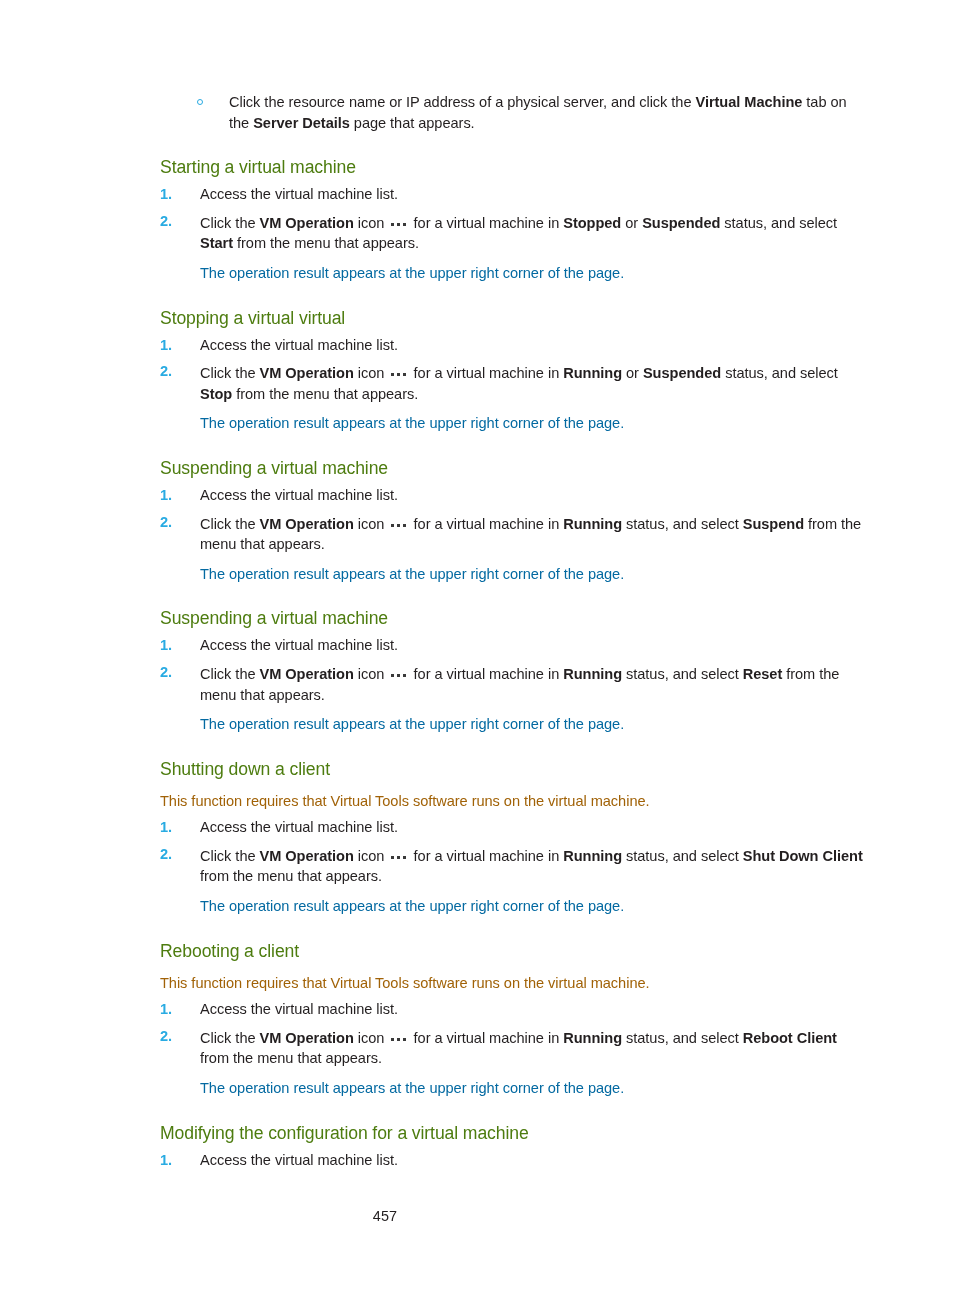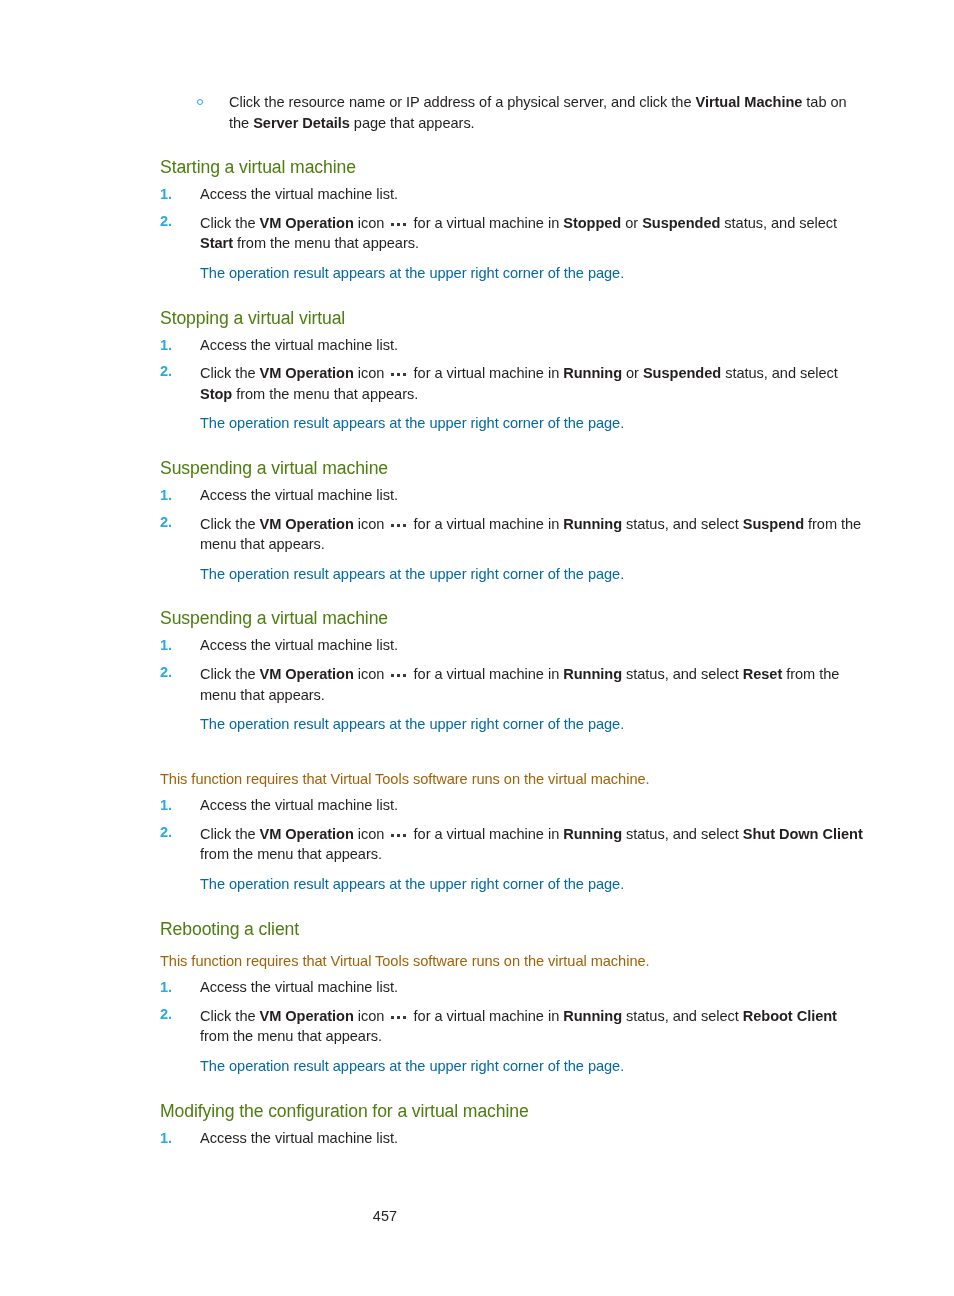--- a/index.html
+++ b/index.html
@@ -219,20 +219,21 @@
       <div class="gap-step"></div>
       <li class="step">
         <span class="step-num">2.</span>
         <span>Click the </span><b>VM Operation</b><span> icon </span><span class="dots-icon"><i></i><i></i><i></i></span><span> for a virtual machine in </span><b>Running</b><span> status, and select </span><b>Reset</b><span> from the menu that appears.</span>
       </li>
     </ol>
     <div class="gap-note"></div>
     <div class="step-note">The operation result appears at the upper right corner of the page.</div>
 
     <div class="gap-head"></div>
+    <h2 class="heading">Shutting down a client</h2>
     <div class="gap-intro"></div>
     <p class="intro">This function requires that Virtual Tools software runs on the virtual machine.</p>
     <div class="gap-step"></div>
     <ol class="steps">
       <li class="step">
         <span class="step-num">1.</span>
         <span>Access the virtual machine list.</span>
       </li>
       <div class="gap-step"></div>
       <li class="step">

